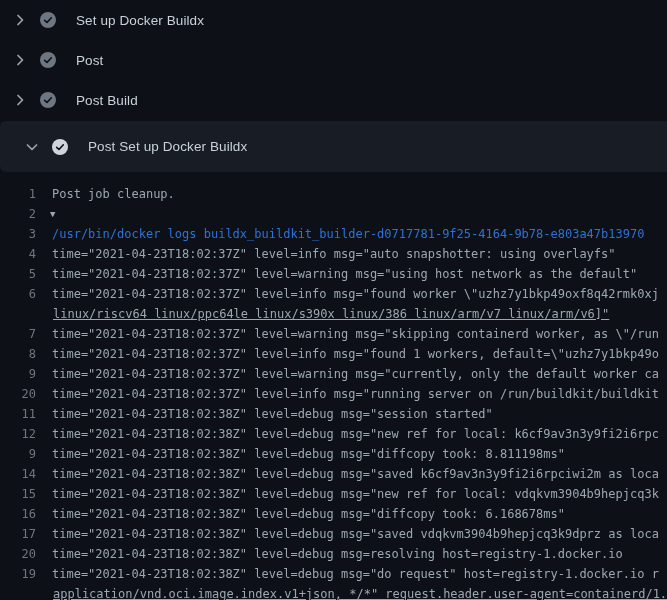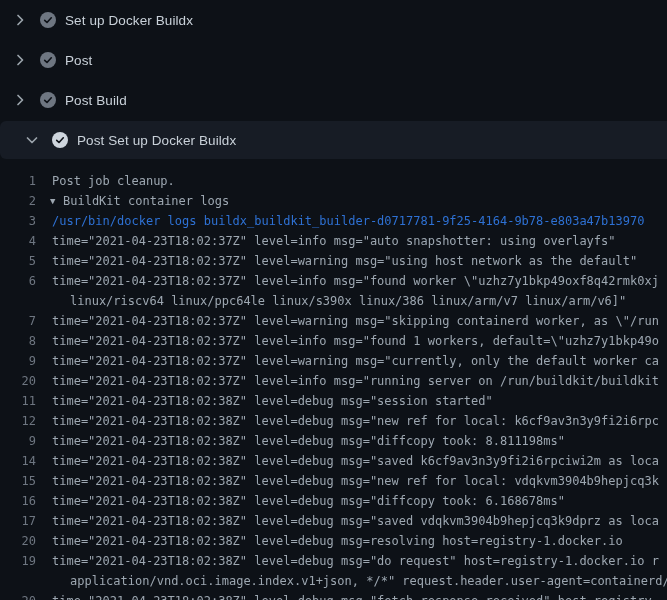--- a/index.html
+++ b/index.html
@@ -24,41 +24,41 @@
   .steps{padding-top:0;}
   .step{
     height:40px;
     display:flex;
     align-items:center;
     padding-left:12px;
     cursor:pointer;
     color:var(--header-text);
   }
   .step.expanded{
-    height:38px;
+    height:51px;
     margin:1px 0 1px 0;
     background:var(--band-bg);
     border-radius:6px 0 0 6px;
     width:100%;
     padding-left:24px;
   }
   .step .chev{
     width:16px;height:16px;flex:none;
     color:var(--chevron);
     display:flex;align-items:center;justify-content:center;
   }
   .step .circ{
     width:16px;height:16px;flex:none;
     margin-left:12px;
     color:var(--circle);
     display:flex;align-items:center;justify-content:center;
   }
   .step.expanded .circ{color:var(--circle-active);}
   .step .lbl{
-    margin-left:9px;
+    margin-left:20px;
     font-size:13.5px;
     letter-spacing:0.1px;
     white-space:pre;
   }
   .log{
     margin-top:12px;
     font-family:"DejaVu Sans Mono","Liberation Mono",monospace;
     font-size:12px;
     color:var(--log-text);
   }
@@ -73,21 +73,21 @@
     flex:none;
     text-align:right;
     color:var(--num-text);
     cursor:pointer;
   }
   .lrow .txt{
     margin-left:16px;
     white-space:pre;
     flex:none;
   }
-  .lrow .txt.wrapped{margin-left:34px;}
+  .lrow .txt.wrapped{margin-left:17px;text-decoration:underline;}
   .lrow .txt.command{color:var(--command-blue);}
   .lrow .caret{
     margin-left:14px;
     flex:none;
     font-size:9px;
     color:var(--log-text);
     width:9px;
     cursor:pointer;
   }
   .lrow .gtxt{margin-left:4px;white-space:pre;cursor:pointer;}
@@ -149,21 +149,21 @@
           <svg width="16" height="16" viewBox="0 0 16 16">
             <circle cx="8" cy="8" r="8" fill="currentColor"></circle>
             <path d="M4.7 8.3 L7 10.5 L11.3 5.8" fill="none" stroke="#0d1117" stroke-width="1.6" stroke-linecap="round" stroke-linejoin="round"></path>
           </svg>
         </span>
         <span class="lbl">Post Set up Docker Buildx</span>
       </div>
     </div>
   <div class="log" id="log">
       <div class="lrow"><span class="num">1</span><span class="txt">Post job cleanup.</span></div>
-      <div class="lrow"><span class="num">2</span><span class="caret">▼</span><span class="gtxt">BuildKit container logs</span></div>
+      <div class="lrow"><span class="num">2</span><span class="caret">▼</span></div>
       <div class="lrow"><span class="num">3</span><span class="txt command">/usr/bin/docker logs buildx_buildkit_builder-d0717781-9f25-4164-9b78-e803a47b13970</span></div>
       <div class="lrow"><span class="num">4</span><span class="txt">time="2021-04-23T18:02:37Z" level=info msg="auto snapshotter: using overlayfs"</span></div>
       <div class="lrow"><span class="num">5</span><span class="txt">time="2021-04-23T18:02:37Z" level=warning msg="using host network as the default"</span></div>
       <div class="lrow"><span class="num">6</span><span class="txt">time="2021-04-23T18:02:37Z" level=info msg="found worker \"uzhz7y1bkp49oxf8q42rmk0xj</span></div>
       <div class="lrow"><span class="num"></span><span class="txt wrapped">linux/riscv64 linux/ppc64le linux/s390x linux/386 linux/arm/v7 linux/arm/v6]"</span></div>
       <div class="lrow"><span class="num">7</span><span class="txt">time="2021-04-23T18:02:37Z" level=warning msg="skipping containerd worker, as \"/run</span></div>
       <div class="lrow"><span class="num">8</span><span class="txt">time="2021-04-23T18:02:37Z" level=info msg="found 1 workers, default=\"uzhz7y1bkp49o</span></div>
       <div class="lrow"><span class="num">9</span><span class="txt">time="2021-04-23T18:02:37Z" level=warning msg="currently, only the default worker ca</span></div>
       <div class="lrow"><span class="num">20</span><span class="txt">time="2021-04-23T18:02:37Z" level=info msg="running server on /run/buildkit/buildkit</span></div>
       <div class="lrow"><span class="num">11</span><span class="txt">time="2021-04-23T18:02:38Z" level=debug msg="session started"</span></div>

